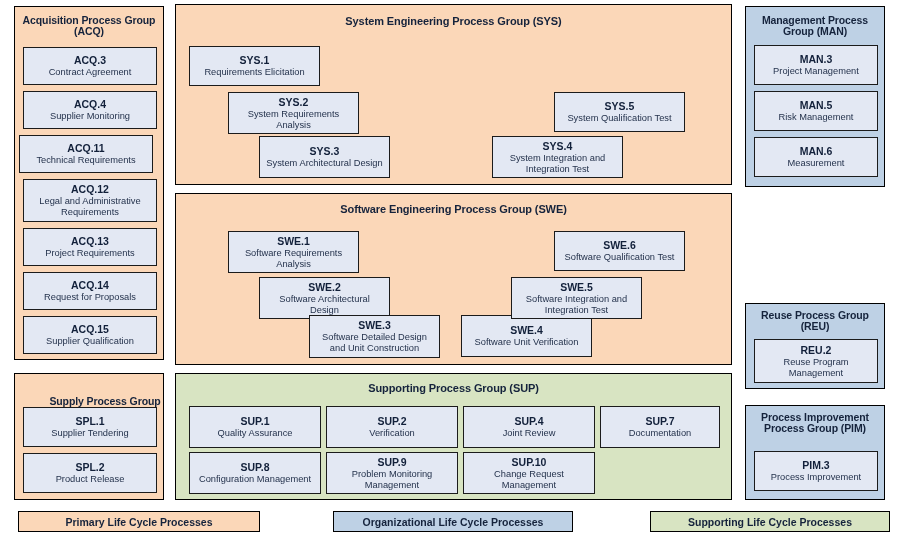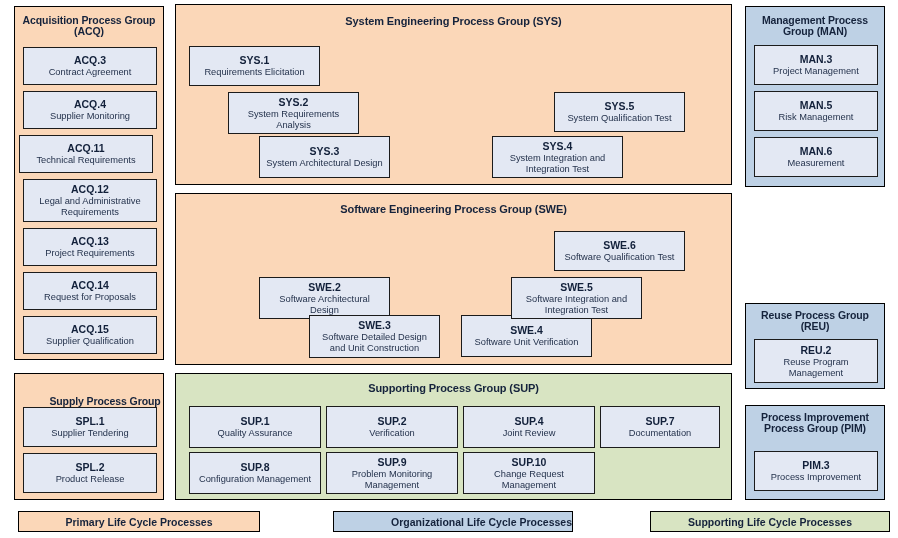--- a/index.html
+++ b/index.html
@@ -159,20 +159,24 @@
     </div>
     <div class="proc" style="left:378px; top:87px; width:131px; height:40px;">
       <div class="code">SYS.5</div>
       <div class="name">System Qualification Test</div>
     </div>
   </div>
 
   <div class="group primary" style="left:175px; top:193px; width:557px; height:172px;">
     <div class="group-title wide" style="top:9px;">Software Engineering Process Group (SWE)</div>
 
+    <div class="proc" style="left:52px; top:37px; width:131px; height:42px;">
+      <div class="code">SWE.1</div>
+      <div class="name">Software Requirements Analysis</div>
+    </div>
     <div class="proc" style="left:83px; top:83px; width:131px; height:42px;">
       <div class="code">SWE.2</div>
       <div class="name">Software Architectural Design</div>
     </div>
     <div class="proc" style="left:133px; top:121px; width:131px; height:43px;">
       <div class="code">SWE.3</div>
       <div class="name">Software Detailed Design and Unit Construction</div>
     </div>
     <div class="proc" style="left:285px; top:121px; width:131px; height:42px;">
       <div class="code">SWE.4</div>
@@ -252,20 +256,20 @@
 
     <div class="proc" style="left:8px; top:45px; width:124px; height:40px;">
       <div class="code">PIM.3</div>
       <div class="name">Process Improvement</div>
     </div>
   </div>
 
   <div class="legend-box primary" style="left:18px; top:511px; width:242px; height:21px;">
     <span>Primary Life Cycle Processes</span>
   </div>
-  <div class="legend-box organiz" style="left:333px; top:511px; width:240px; height:21px;justify-content:flex-end;">
+  <div class="legend-box organiz" style="left:333px; top:511px; width:240px; height:21px;">
     <span>Organizational Life Cycle Processes</span>
   </div>
   <div class="legend-box support" style="left:650px; top:511px; width:240px; height:21px;">
     <span>Supporting Life Cycle Processes</span>
   </div>
 
 </div>
 
 </body></html>

